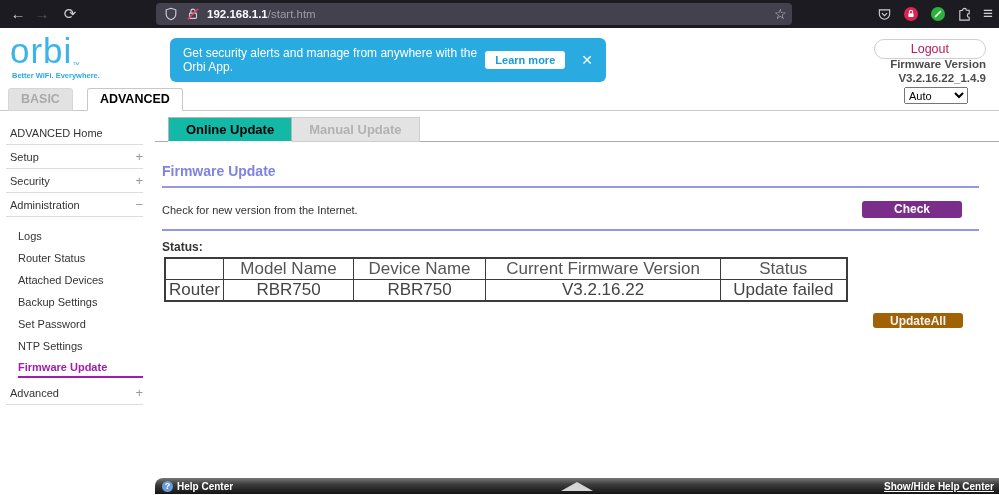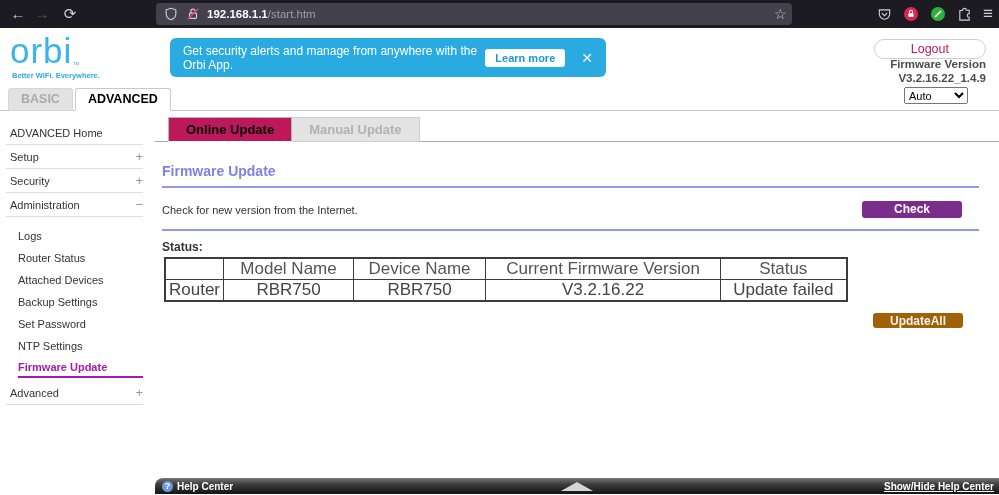--- a/index.html
+++ b/index.html
@@ -21,49 +21,49 @@
   .ext-cluster { position:absolute; right:6px; top:0; height:28px; display:flex; align-items:center; gap:11px; }
   .ext-cluster > span { display:flex; align-items:center; cursor:pointer; }
   .menu-glyph { color:#cfcdd6; font-size:17px; font-weight:bold; }
 
   
   .page-header { position:absolute; top:30px; left:0; width:999px; height:81px; background:#fff; border-bottom:1px solid #c8c8c8; }
   .logo { position:absolute; left:10px; top:2px; cursor:pointer; }
   .logo-word { font-size:35px; color:#3cb4e7; letter-spacing:1px; line-height:38px; font-weight:400; }
   .logo-tm { font-size:7px; color:#3cb4e7; vertical-align:sub; }
   .logo-tag { font-size:7.5px; color:#29abe2; font-weight:bold; margin-top:1px; margin-left:2px; }
-  .banner { position:absolute; left:170px; top:8px; width:436px; height:39px; background:#29abe2; border-radius:6px; display:flex; align-items:center; padding:0 13px; }
+  .banner { position:absolute; left:170px; top:8px; width:436px; height:44px; background:#29abe2; border-radius:6px; display:flex; align-items:center; padding:0 13px; }
   .banner-text { color:#fff; font-size:12px; flex:1; }
   .banner-btn { background:#fff; color:#1a9ad6; font-size:11px; font-weight:bold; padding:3px 10px; border-radius:3px; border:none; cursor:pointer; margin:0 16px 0 8px; white-space:nowrap; }
   .banner-close { color:#fff; font-size:14px; font-weight:bold; cursor:pointer; line-height:14px; }
   .logout-btn { position:absolute; right:13px; top:9px; border:1.5px solid #cfcfcf; border-radius:12px; background:#fff; color:#be185d; font-size:12.5px; padding:2px 36px; cursor:pointer; font-family:inherit;margin-left:48px; }
   .fw-block { position:absolute; right:13px; top:27px; text-align:right; font-size:11.5px; font-weight:bold; color:#4c4c4c; line-height:1.25; }
   .lang-select { position:absolute; right:31px; top:57px; width:64px; height:17px; font-size:11px; font-family:inherit; }
   .top-tabs { position:absolute; left:8px; bottom:-1px; display:flex; }
   .top-tab { height:23px; line-height:21px; padding:0 12px; font-size:12.5px; font-weight:bold; border-radius:3px 3px 0 0; cursor:pointer; }
-  .top-tab.inactive { background:#e2e2e2; border:1px solid #d6d6d6; color:#aaa; margin-right:2px; }
+  .top-tab.inactive { background:#e2e2e2; border:1px solid #d6d6d6; color:#aaa; margin-right:14px; }
   .top-tab.active { background:#fff; border:1px solid #c8c8c8; border-bottom:1px solid #fff; color:#000; }
 
   
   .sidebar { position:absolute; left:0; top:111px; width:155px; bottom:0; background:#fff; padding-top:10px; font-size:11px; color:#333; }
   .sb-item { display:flex; align-items:center; height:23px; padding:0 12px 0 10px; cursor:pointer; }
   .sb-item.sub { padding-left:18px; height:22px; }
   .sb-label { flex:1; }
   .sb-expand { color:#999; font-size:13px; }
   .sb-div { border-bottom:1px solid #ddd; margin:0 12px 0 6px; }
   .sb-gap { height:8px; }
   .sb-item.active { height:24px; }
   .sb-item.active .active-wrap { flex:1; border-bottom:2px solid #a21caf; padding-bottom:3px; }
   .sb-item.active .sb-label { color:#a21caf; font-weight:bold; }
 
   
   .main { position:absolute; left:155px; top:111px; right:0; bottom:17px; background:#fff; }
   .sub-tabrow { position:relative; height:31px; border-bottom:1px solid #ababab; padding-left:13px; display:flex; align-items:flex-end; }
   .sub-tab { height:25px; line-height:23px; padding:0 17px; font-size:13px; font-weight:bold; cursor:pointer; position:relative; top:1px; }
-  .sub-tab.active { background:#be185d; border:1px solid #b5b5b5; border-bottom:1px solid #fff; color:#000; z-index:2; }
+  .sub-tab.active { background:#14b8a6; border:1px solid #b5b5b5; border-bottom:1px solid #fff; color:#000; z-index:2; }
   .sub-tab.inactive { background:#e3e3e3; border:1px solid #cfcfcf; border-left:none; color:#b2b2b2; top:1px; }
   .content { padding:0 0 0 7px; }
   .section-title { margin-top:21px; font-size:14px; font-weight:bold; color:#7f82e0; }
   .p-hr { border:none; border-top:2px solid #9497e8; margin:7px 20px 0 0; }
   .check-row { display:flex; align-items:center; margin-top:13px; }
   .check-text { font-size:11px; color:#333; flex:1; }
   .check-btn { width:100px; height:17px; background:#7a2d8a; color:#fff; font-size:12px; font-weight:bold; border:none; border-radius:3px; cursor:pointer; margin-right:37px; font-family:inherit; line-height:15px; }
   .p-hr2 { border:none; border-top:2px solid #9497e8; margin:11px 20px 0 0; }
   .status-label { margin-top:9px; font-size:12px; font-weight:bold; color:#333; }
   table.status-table { border-collapse:collapse; margin-top:3px; margin-left:2px; font-size:17px; color:#444; }

